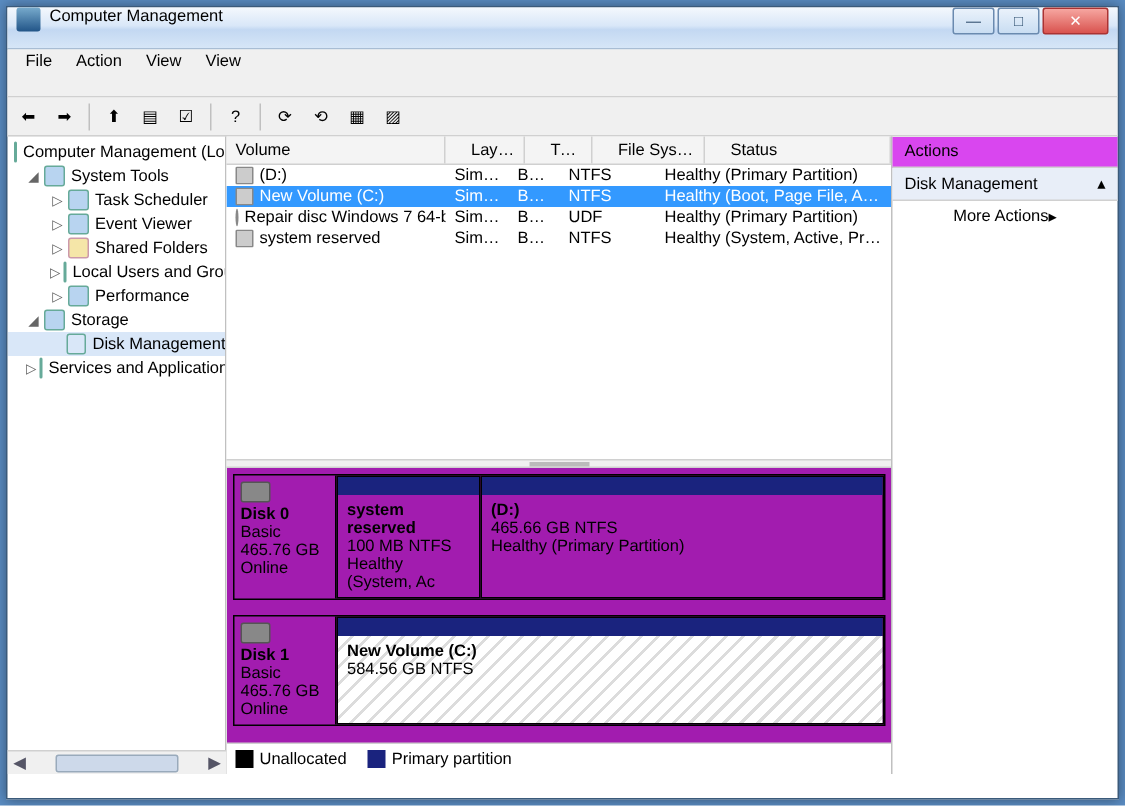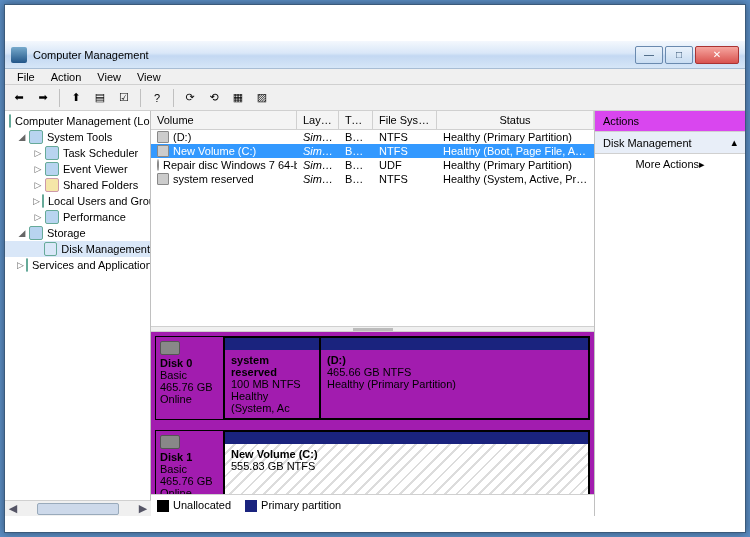--- a/index.html
+++ b/index.html
@@ -1,46 +1,46 @@
 <!DOCTYPE html>
 <html><head>
 <meta charset="utf-8">
 <style>
 * { box-sizing: border-box; margin: 0; padding: 0; font-family: "Segoe UI", Tahoma, sans-serif; font-size: 11px; }
 body { background: #5a8cc2; padding: 4px; }
 .window { width: 742px; height: 529px; background: #fff; border: 1px solid #3b5a7a; box-shadow: 0 0 8px rgba(0,0,0,0.4); display: flex; flex-direction: column; }
-.titlebar { height: 28px; background: linear-gradient(#f4f8fd, #d9e7f8 45%, #c3d8f2 55%, #d6e6f7); display: flex; align-items: center; padding: 0 6px; border-bottom: 1px solid #a8bdd4; margin-top: 36px; }
+.titlebar { height: 28px; background: linear-gradient(#f4f8fd, #d9e7f8 45%, #c3d8f2 55%, #d6e6f7); display: flex; align-items: flex-start; padding: 0 6px; border-bottom: 1px solid #a8bdd4; }
 .titlebar .icon { width: 16px; height: 16px; background: linear-gradient(#7ac, #258); border-radius: 2px; margin-right: 6px; }
 .titlebar .title { flex: 1; color: #000; }
 .winbtns { display: flex; }
 .winbtn { width: 28px; height: 18px; margin-left: 2px; border: 1px solid #6a8aaf; background: linear-gradient(#eaf2fb,#c9ddf2); border-radius: 2px; display: flex; align-items: center; justify-content: center; color: #2a4a6a; font-size: 10px; cursor: pointer; }
 .winbtn.close { background: linear-gradient(#f6a6a0,#d9534f); color: #fff; border-color: #a33; width: 44px; }
-.menubar { height: 16px; display: flex; align-items: center; padding: 0 4px; border-bottom: 1px solid #d0d0d0; background: #f0f0f0; }
+.menubar { height: 32px; display: flex; padding: 0 4px; border-bottom: 1px solid #d0d0d0; background: #f0f0f0; }
 .menubar .mitem { padding: 2px 8px; cursor: pointer; }
 .toolbar { height: 26px; display: flex; align-items: center; padding: 0 4px; gap: 4px; background: #f0f0f0; border-bottom: 1px solid #d0d0d0; }
 .tbtn { width: 20px; height: 20px; display:flex; align-items:center; justify-content:center; cursor:pointer; border:1px solid transparent; border-radius:2px;}
 .tsep { width:1px; height:18px; background:#c0c0c0; margin:0 2px;}
 .body { flex:1; display:flex; min-height:0; }
 .tree { width:146px; border-right:1px solid #c0c0c0; overflow:auto; padding:2px 0; }
 .tnode { display:flex; align-items:center; padding:1px 0 1px 4px; cursor:pointer; white-space:nowrap; }
 .twist { width:10px; height:10px; margin-right:2px; display:inline-flex; align-items:center; justify-content:center; color:#666; font-size:9px;}
 .ticon { width:14px; height:14px; margin-right:4px; display:inline-block; background:#b8d4f0; border:1px solid #6a9; border-radius:2px;}
 .ticon.root{background:linear-gradient(#fff,#b8d4f0);}
 .ticon.folder{background:#f5e6a8;border-color:#c9a;}
 .ticon.sel{background:#d9e7f8;}
 .tnode.selected{ background:#d9e7f8; }
 .ind1{padding-left:12px;} .ind2{padding-left:28px;}
 .mid { flex:1; display:flex; flex-direction:column; border-right:1px solid #c0c0c0; min-width:0;}
-.volhdr { display:flex; background:#f4f4f4; border-bottom:1px solid #d0d0d0; }
+.volhdr { display:flex; background:#f4f4f4; border-bottom:1px solid #d0d0d0;gap:11px; }
 .vh { border-right:1px solid #d0d0d0; padding:3px 6px; font-weight:400; cursor:pointer; overflow:hidden; text-overflow:ellipsis; white-space:nowrap;}
-.vh.vol{width:146px;} .vh.lay{width:42px;} .vh.typ{width:34px;} .vh.fs{width:64px;} .vh.st{flex:1;text-align:center;}
+.vh.vol{width:146px;} .vh.lay{width:42px;} .vh.typ{width:34px;} .vh.fs{width:64px;} .vh.st{flex:1;}
 .vollist { flex:0 0 196px; overflow:auto; background:#fff;}
 .vrow { display:flex; padding:1px 0; cursor:pointer; white-space:nowrap;}
 .vcell{padding:0 6px;overflow:hidden;text-overflow:ellipsis;}
-.vcell.vol{width:146px;display:flex;align-items:center;} .vcell.lay{width:42px;font-style:italic;} .vcell.typ{width:34px;} .vcell.fs{width:64px;} .vcell.st{flex:1;}
+.vcell.vol{width:146px;display:flex;align-items:center;} .vcell.lay{width:42px;} .vcell.typ{width:34px;} .vcell.fs{width:64px;} .vcell.st{flex:1;}
 .vrow.selected{ background:#3399ff; color:#fff;}
 .vicn{width:12px;height:12px;margin-right:4px;background:#ccc;border:1px solid #888;border-radius:1px;display:inline-block;}
 .vicn.cd{border-radius:50%;background:radial-gradient(#fff,#bbb);}
 .splitter{height:6px;background:#f0f0f0;border-top:1px solid #d0d0d0;border-bottom:1px solid #d0d0d0;cursor:row-resize;display:flex;align-items:center;justify-content:center;}
 .splitter .grip{width:40px;height:3px;background:#bbb;}
 .diskpane{flex:1;overflow:auto;padding:4px;background:#a21caf;}
 .diskrow{display:flex;border:1px solid #000;margin-bottom:10px;min-height:68px;}
 .diskhdr{width:68px;padding:4px;border-right:1px solid #000;}
 .diskhdr .dicn{width:20px;height:14px;background:#888;border:1px solid #555;margin-bottom:2px;border-radius:2px;}
 .diskhdr .dicn.cd{border-radius:50%;width:18px;height:18px;background:radial-gradient(#fff,#999);}
@@ -232,21 +232,21 @@
           <div class="diskhdr">
             <div class="dicn"></div>
             <b>Disk 1</b><br>
             <span>Basic</span><br>
             <span>465.76 GB</span><br>
             <span>Online</span>
           </div>
           <div class="parts">
             <div class="part hatch" style="flex:1">
               <div class="pbar"></div>
-              <div class="pbody"><b>New Volume  (C:)</b><br><span>555.83 GB NTFS</span><br></div>
+              <div class="pbody"><b>New Volume  (C:)</b><br><span>584.56 GB NTFS</span><br></div>
             </div>
           </div>
         </div>
 
         <div class="diskrow" style="border:none;min-height:40px">
           <div class="diskhdr" style="border:none">
             <div class="dicn cd"></div>
             <br>
             <br><br>
             

